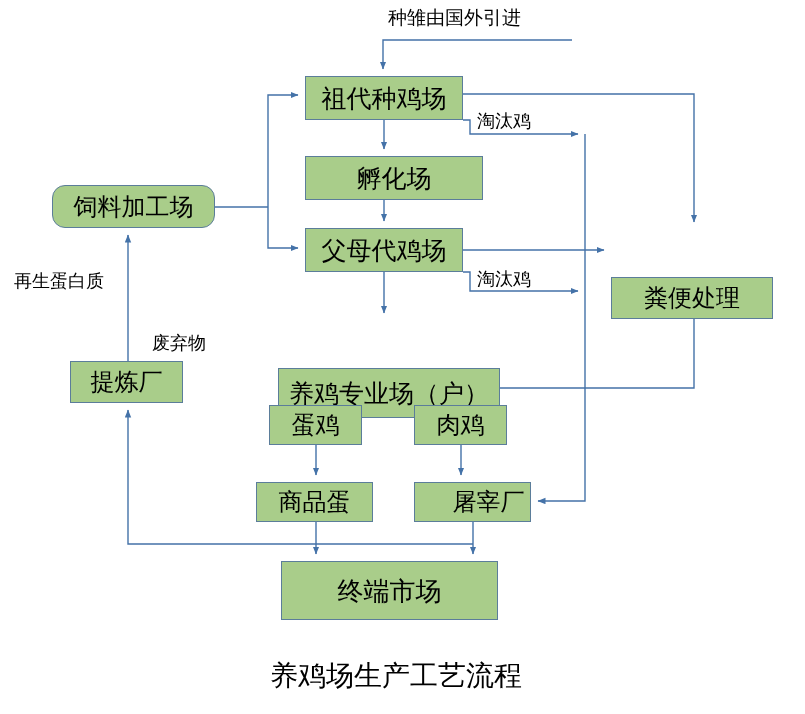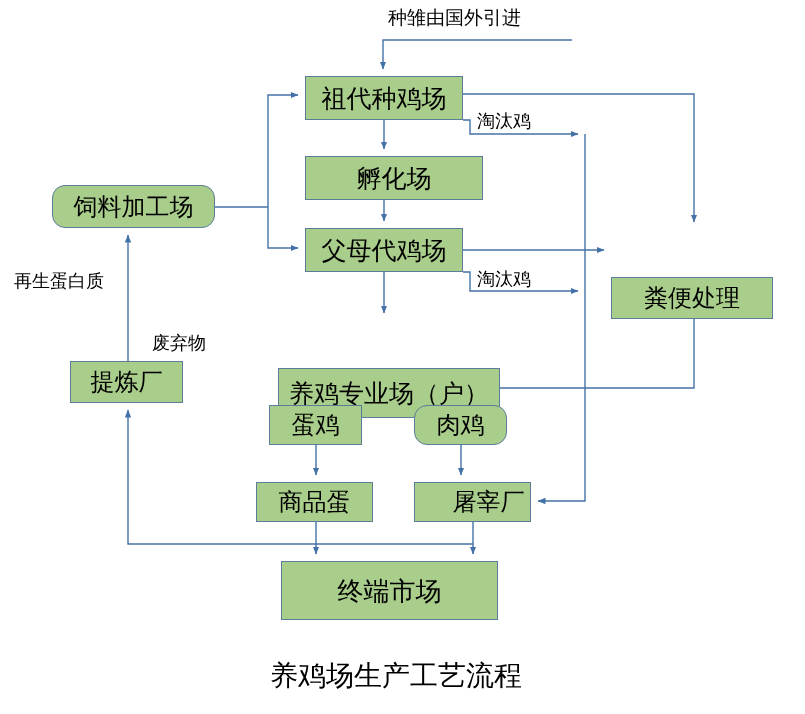--- a/index.html
+++ b/index.html
@@ -118,21 +118,21 @@
   <div class="node-box" style="left:52px;top:185px;width:163px;height:43px;font-size:24px;border-radius:13px;">饲料加工场</div>
 
   <div class="node-box" style="left:611px;top:229px;width:162px;height:42px;font-size:24px;margin-top:48px;">粪便处理</div>
 
   <div class="node-box" style="left:70px;top:361px;width:113px;height:42px;font-size:24px;">提炼厂</div>
 
   <div class="node-box" style="left:278px;top:320px;width:222px;height:50px;font-size:25px;margin-top:48px;">养鸡专业场（户）</div>
 
   <div class="node-box" style="left:269px;top:405px;width:93px;height:40px;font-size:24px;">蛋鸡</div>
 
-  <div class="node-box" style="left:414px;top:405px;width:93px;height:40px;font-size:24px;border-radius:13px;">肉鸡</div>
+  <div class="node-box" style="left:414px;top:405px;width:93px;height:40px;font-size:24px;">肉鸡</div>
 
   <div class="node-box" style="left:256px;top:482px;width:117px;height:40px;font-size:24px;">商品蛋</div>
 
   <div class="node-box" style="left:414px;top:482px;width:117px;height:40px;font-size:24px;padding-left:32px;">屠宰厂</div>
 
   <div class="node-box" style="left:281px;top:561px;width:217px;height:59px;font-size:26px;">终端市场</div>
 
   <div class="edge-label" style="left:388px;top:8px;font-size:19px;">种雏由国外引进</div>
 
   <div class="edge-label" style="left:477px;top:112px;font-size:18px;">淘汰鸡</div>

